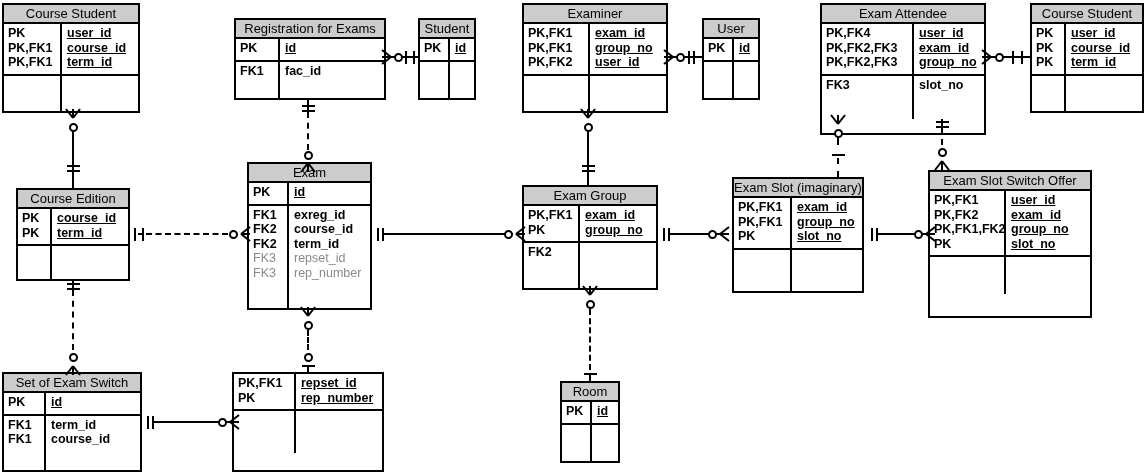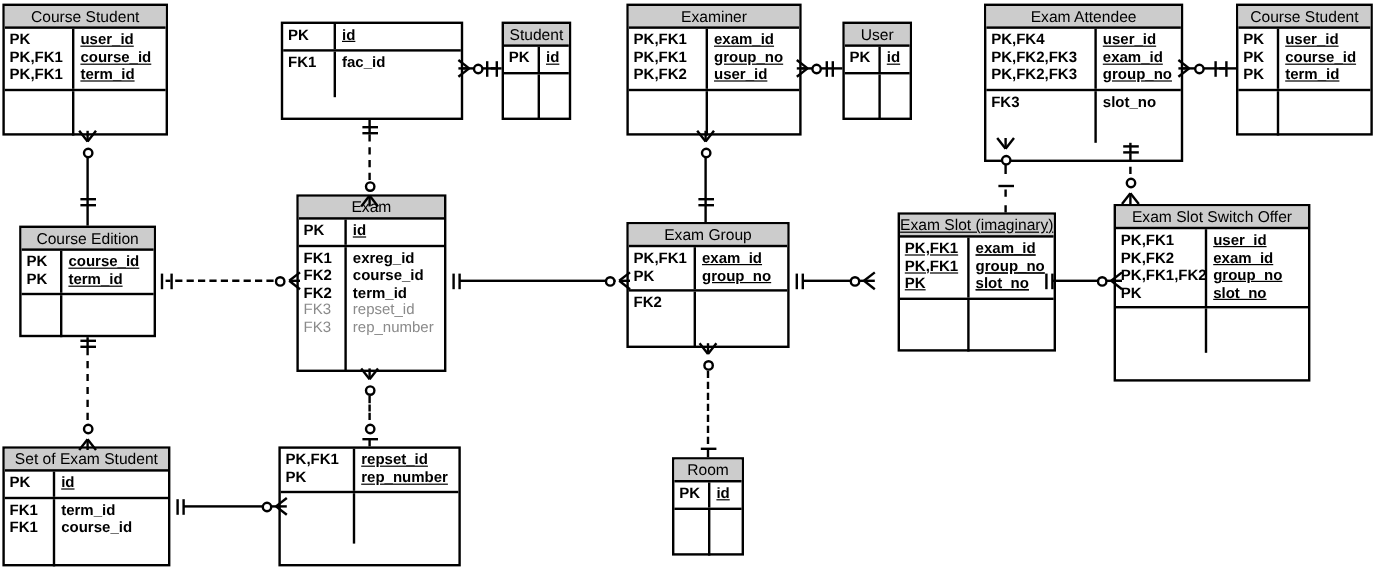--- a/index.html
+++ b/index.html
@@ -48,20 +48,21 @@
             <div class="row u">course_id</div>
             <div class="row u">term_id</div>
           </div>
         </div>
         <div class="ent-body " style="height: 37.5px;">
           <div class="col-key" style="width: 58px;"></div>
           <div class="col-attr"></div>
         </div>
       </div>
       <div class="entity" style="left: 234px; top: 18px; width: 152px; height: 82px;">
+        <div class="ent-title">Registration for Exams</div>
         <div class="ent-body sec-pk" style="height: 22.5px;">
           <div class="col-key" style="width: 44px;">
             <div class="row">PK</div>
           </div>
           <div class="col-attr">
             <div class="row u">id</div>
           </div>
         </div>
         <div class="ent-body " style="height: 38.5px;">
           <div class="col-key" style="width: 44px;">
@@ -218,21 +219,21 @@
             <div class="row u">exam_id</div>
             <div class="row u">group_no</div>
           </div>
         </div>
         <div class="ent-body " style="height: 47px;">
           <div class="col-key" style="width: 56px;">
             <div class="row">FK2</div>
           </div>
         </div>
       </div>
-      <div class="entity" style="left: 748px; top: 177px; width: 132px; height: 116px; text-decoration: underline;">
+      <div class="entity" style="left: 732px; top: 177px; width: 132px; height: 116px;">
         <div class="ent-title">Exam Slot (imaginary)</div>
         <div class="ent-body sec-pk" style="height: 51.5px;">
           <div class="col-key" style="width: 58px;">
             <div class="row">PK,FK1</div>
             <div class="row">PK,FK1</div>
             <div class="row">PK</div>
           </div>
           <div class="col-attr">
             <div class="row u">exam_id</div>
             <div class="row u">group_no</div>
@@ -259,21 +260,21 @@
             <div class="row u">group_no</div>
             <div class="row u">slot_no</div>
           </div>
         </div>
         <div class="ent-body " style="height: 37px;">
           <div class="col-key" style="width: 76px;"></div>
           <div class="col-attr"></div>
         </div>
       </div>
       <div class="entity" style="left: 2px; top: 372px; width: 140px; height: 100px;">
-        <div class="ent-title">Set of Exam Student</div>
+        <div class="ent-title">Set of Exam Switch</div>
         <div class="ent-body sec-pk" style="height: 22.5px;">
           <div class="col-key" style="width: 42px;">
             <div class="row">PK</div>
           </div>
           <div class="col-attr">
             <div class="row u">id</div>
           </div>
         </div>
         <div class="ent-body " style="height: 56.5px;">
           <div class="col-key" style="width: 42px;">

